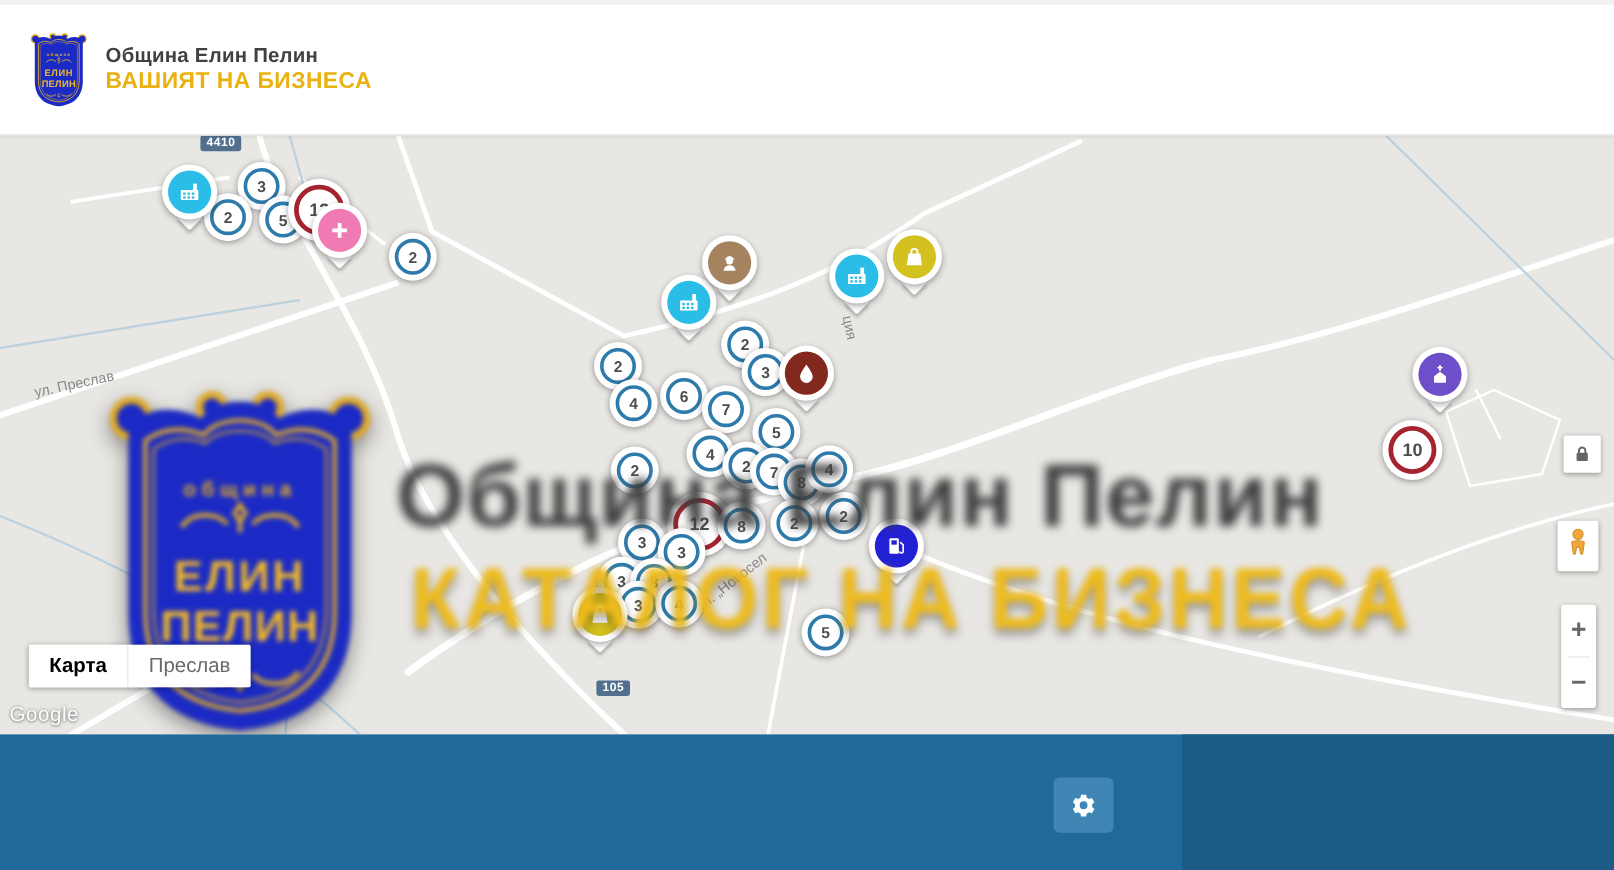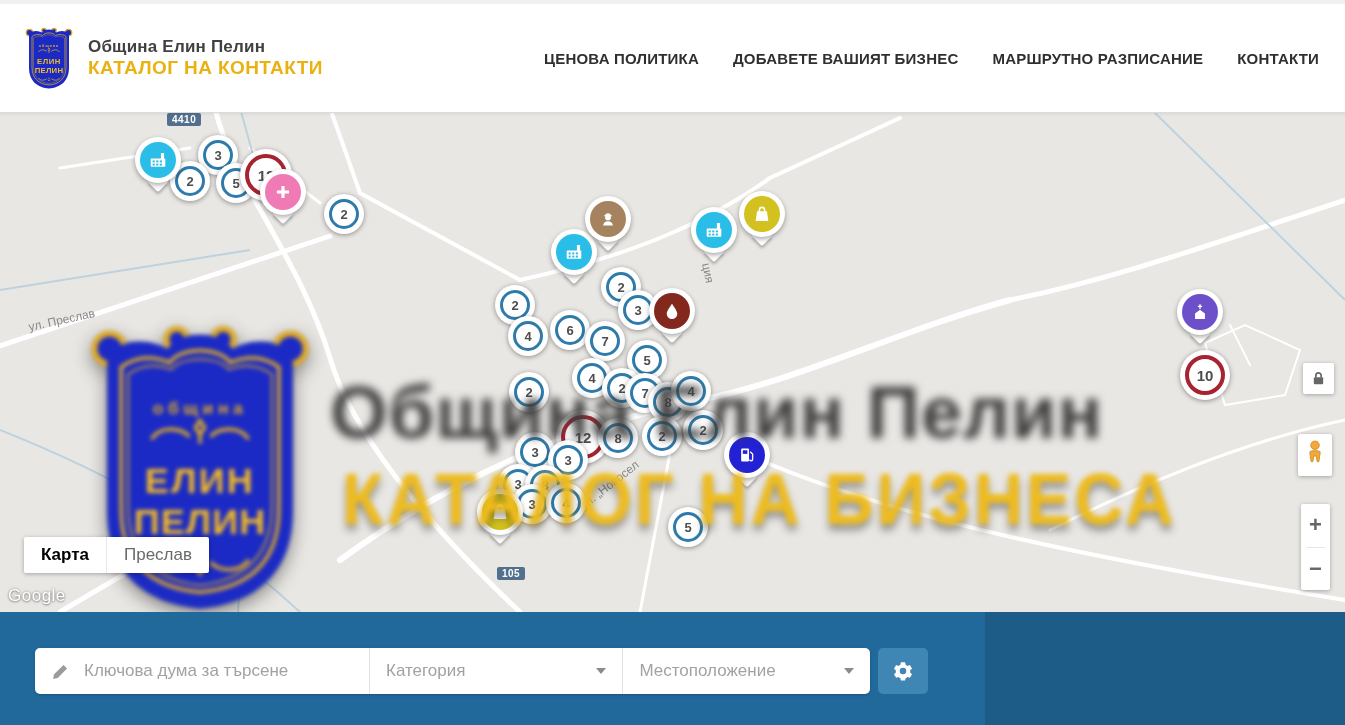--- a/index.html
+++ b/index.html
@@ -93,29 +93,23 @@
     </g>
     <text x="100" y="152" text-anchor="middle" fill="#f0b929" font-size="31" font-weight="bold" letter-spacing="2" font-family="Liberation Sans, sans-serif">ЕЛИН</text>
     <text x="100" y="188" text-anchor="middle" fill="#f0b929" font-size="31" font-weight="bold" letter-spacing="1" font-family="Liberation Sans, sans-serif">ПЕЛИН</text>
     <g stroke="#e0ab25" stroke-width="3" fill="none">
       <path d="M58,210 C66,222 84,220 91,212 M142,210 C134,222 116,220 109,212"></path>
       <path d="M96,216 l4,6 l4,-6 M100,214 l0,-6"></path>
     </g>
   </svg></span>
       <span>
         <div class="t1">Община Елин Пелин</div>
-        <div class="t2">КАТАЛОГ НА КОНТАКТИ</div>
+        <div class="t2">ВАШИЯТ НА БИЗНЕСА</div>
       </span>
     </div>
-    <ul id="nav">
-        <li>ЦЕНОВА ПОЛИТИКА</li>
-        <li>ДОБАВЕТЕ ВАШИЯТ БИЗНЕС</li>
-        <li>МАРШРУТНО РАЗПИСАНИЕ</li>
-        <li>КОНТАКТИ</li>
-      </ul>
   </div>
 
   <div id="map">
     <svg id="roads" width="1345" height="504">
       <g stroke="#ffffff" fill="none" stroke-linecap="round">
         <path d="M215,0 C230,70 300,150 330,250 C350,320 420,410 520,504" stroke-width="5"></path>
         <path d="M0,238 L330,128" stroke-width="5"></path>
         <path d="M330,0 L360,85 L520,172" stroke-width="4"></path>
         <path d="M520,172 C620,150 700,120 770,70 L900,10" stroke-width="4"></path>
         <path d="M340,452 C450,372 560,322 700,292 C800,272 900,222 1010,192" stroke-width="6"></path>
@@ -224,21 +218,21 @@
         </div>
         <div class="cluster" style="height: 40px; width: 40px; left: 512px; top: 376px;">
           <div class="ring" style="height: 30px; width: 30px; border: 3px solid rgb(46, 123, 171); font-size: 13px; box-sizing: border-box;">3</div>
         </div>
         <div class="cluster" style="height: 40px; width: 40px; left: 546px; top: 375px;">
           <div class="ring" style="height: 30px; width: 30px; border: 3px solid rgb(46, 123, 171); font-size: 13px; box-sizing: border-box;">4</div>
         </div>
         <div class="cluster" style="height: 40px; width: 40px; left: 668px; top: 399px;">
           <div class="ring" style="height: 30px; width: 30px; border: 3px solid rgb(46, 123, 171); font-size: 13px; box-sizing: border-box;">5</div>
         </div>
-        <div class="cluster" style="height: 50px; width: 50px; left: 1180px; top: 242px;">
+        <div class="cluster" style="height: 50px; width: 50px; left: 1152px; top: 242px;">
           <div class="ring" style="height: 40px; width: 40px; border: 4px solid rgb(166, 35, 48); font-size: 15px; box-sizing: border-box;">10</div>
         </div>
         <div class="pin" style="left: 135px; top: 29px;">
           <div class="tail"></div>
     <div class="bubble"></div>
     <div class="dot" style="background:#29bde8">
       <svg viewBox="0 0 16 16">
               <g fill="#fff">
                 <rect x="1.5" y="6.6" width="13" height="7.4" rx=".6"></rect>
                 <rect x="10.6" y="1.8" width="2.8" height="5.4"></rect>
@@ -423,36 +417,20 @@
     <div id="ctl-zoom" class="ctl">
       <div class="zbtn">+</div>
       <div class="zdiv"></div>
       <div class="zbtn">−</div>
     </div>
   </div>
 
   <div id="bar">
     <div class="right-panel"></div>
 
-    <div id="searchgroup">
-      <div id="kw">
-        <svg viewBox="0 0 16 16">
-          <path d="M10.8 1.8l3.4 3.4-8.8 8.8-4.4 1 1-4.4z" fill="#9b9b9b"></path>
-        </svg>
-        <input type="text" placeholder="Ключова дума за търсене" style="">
-      </div>
-      <div class="dd" id="dd-cat">
-        <span class="ph">Категория</span>
-        <span class="caret"></span>
-      </div>
-      <div class="dd" id="dd-loc">
-        <span class="ph">Местоположение</span>
-        <span class="caret"></span>
-      </div>
-    </div>
 
     <div id="gearbtn">
       <svg viewBox="0 0 16 16">
         <path fill="#fff" fill-rule="evenodd" d="M9.7 1h-3.4l-.4 2a5.6 5.6 0 0 0-1.5.9l-1.9-.7L.8 6.1l1.5 1.3a5.7 5.7 0 0 0 0 1.8L.8 10.5l1.7 2.9 1.9-.7c.45.38.96.68 1.5.88L6.3 15.5h3.4l.4-1.92c.54-.2 1.05-.5 1.5-.88l1.9.7 1.7-2.9-1.5-1.3a5.7 5.7 0 0 0 0-1.8l1.5-1.3-1.7-2.9-1.9.7a5.6 5.6 0 0 0-1.5-.9zM8 10.6A2.6 2.6 0 1 1 8 5.4a2.6 2.6 0 0 1 0 5.2z"></path>
       </svg>
     </div>
 
   </div>
 
 </div>

